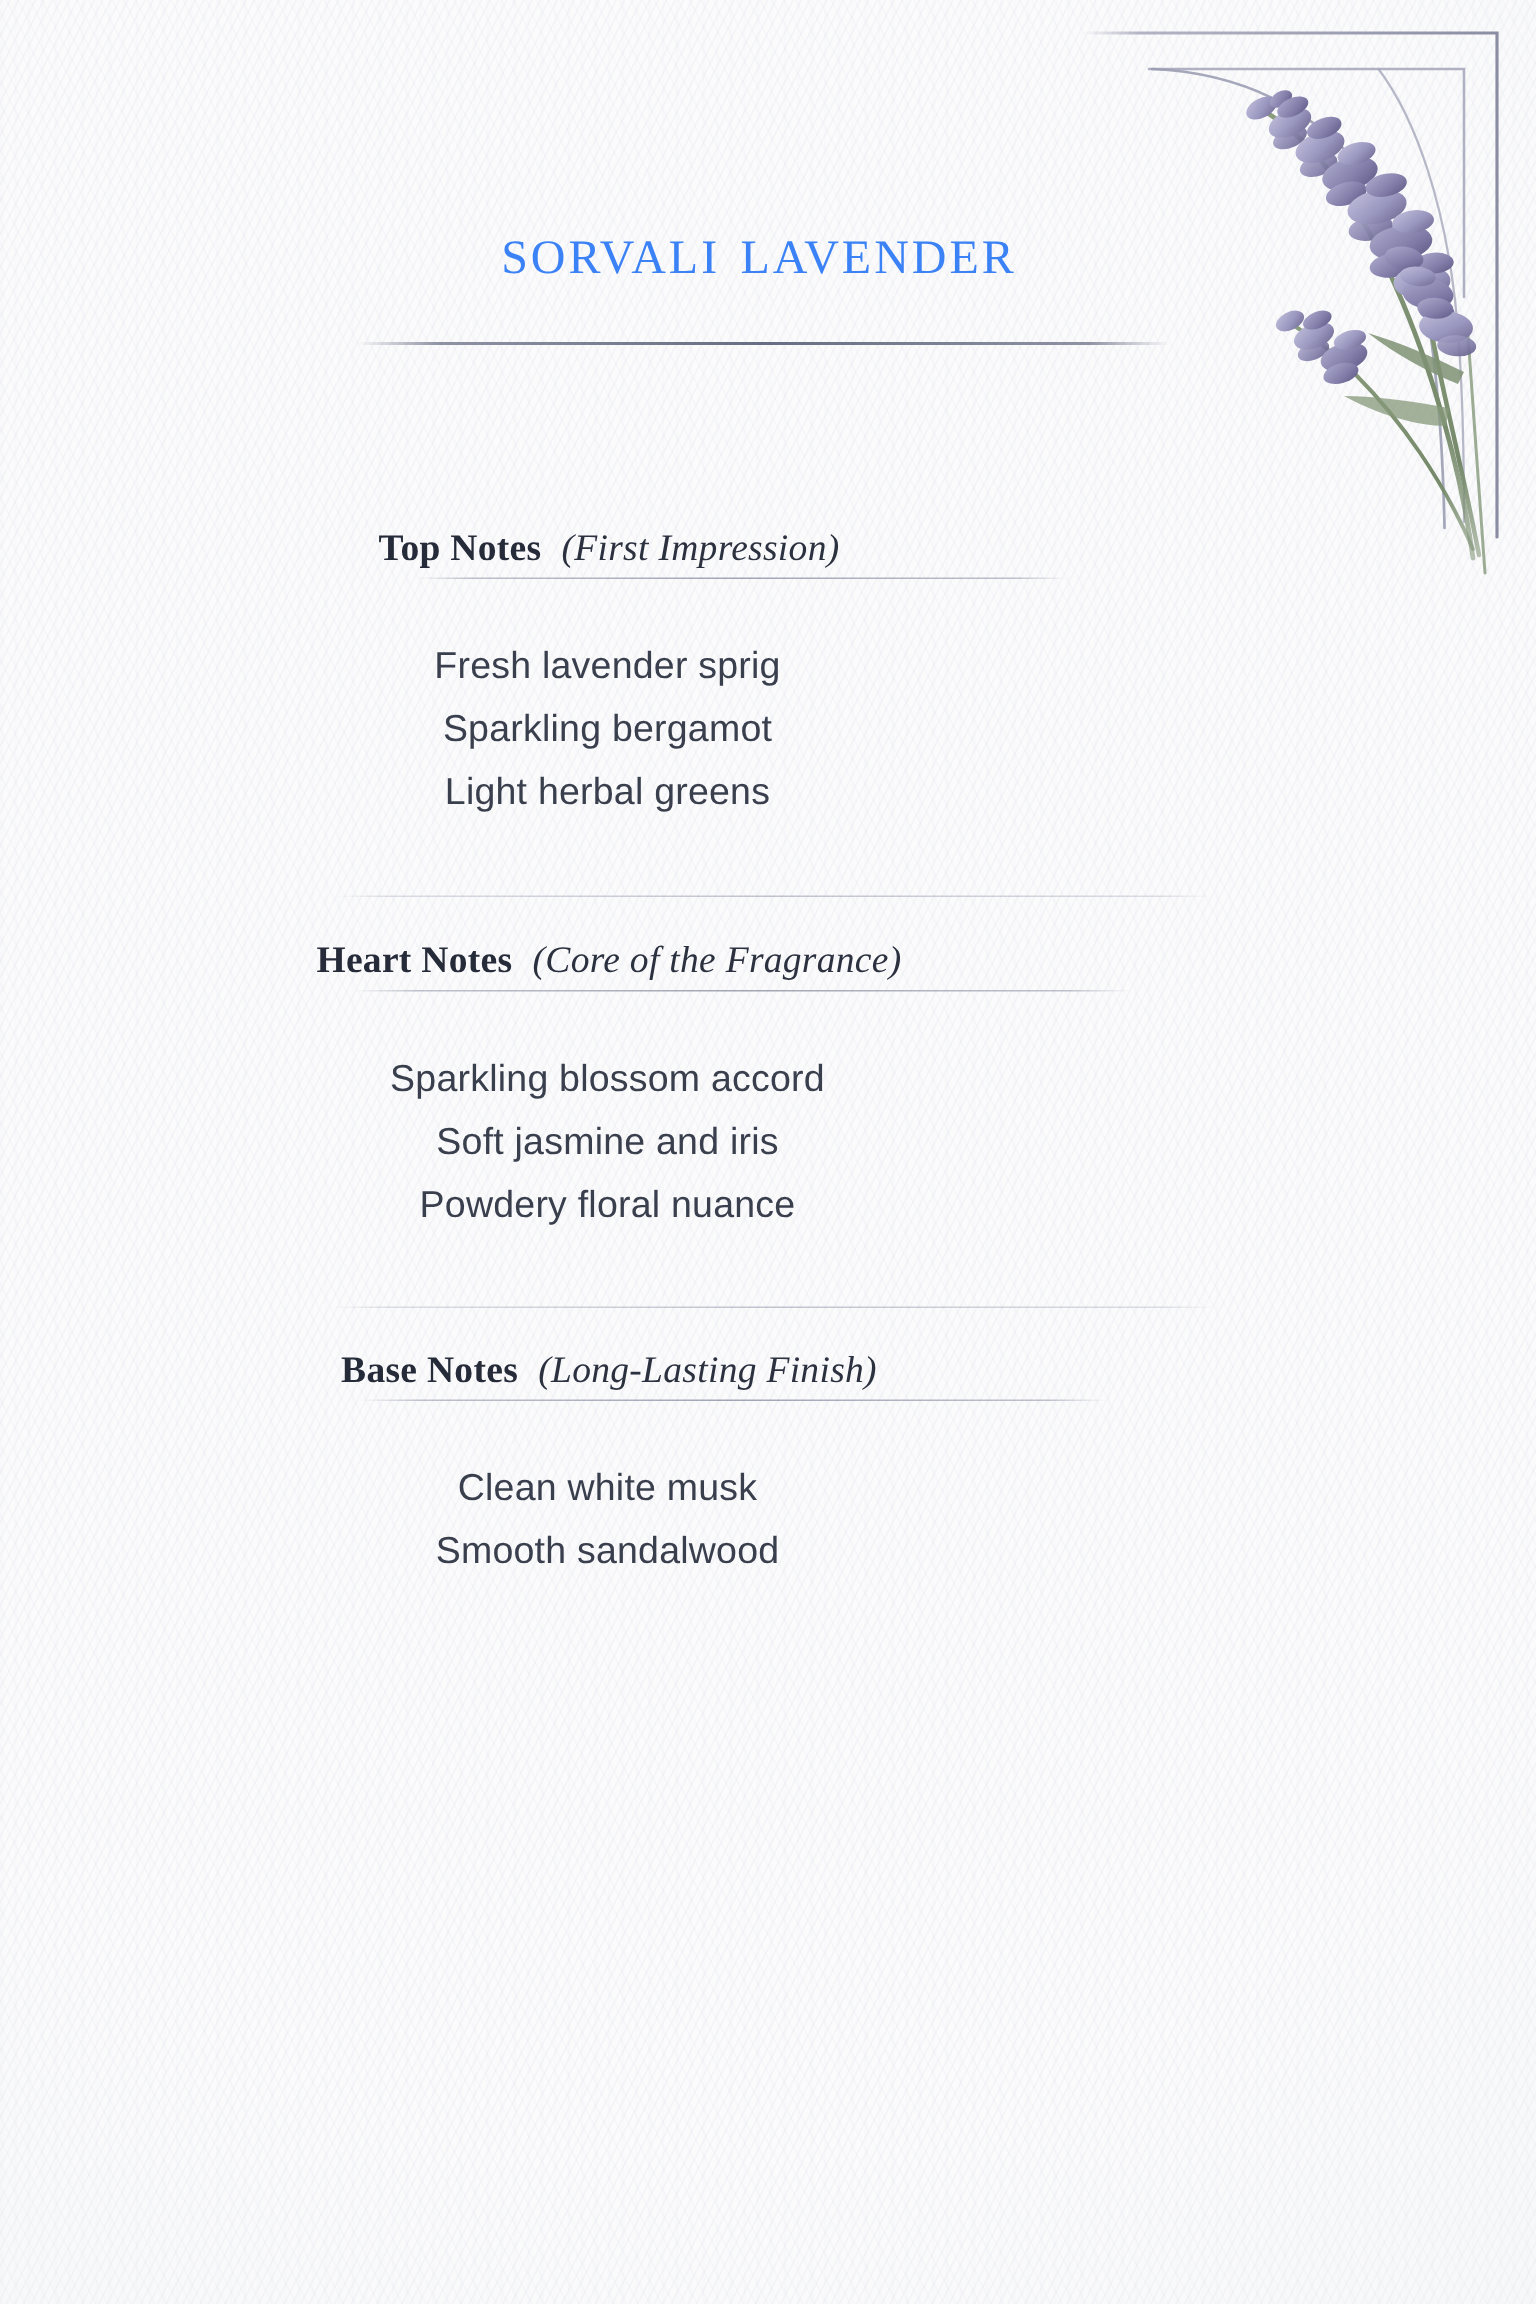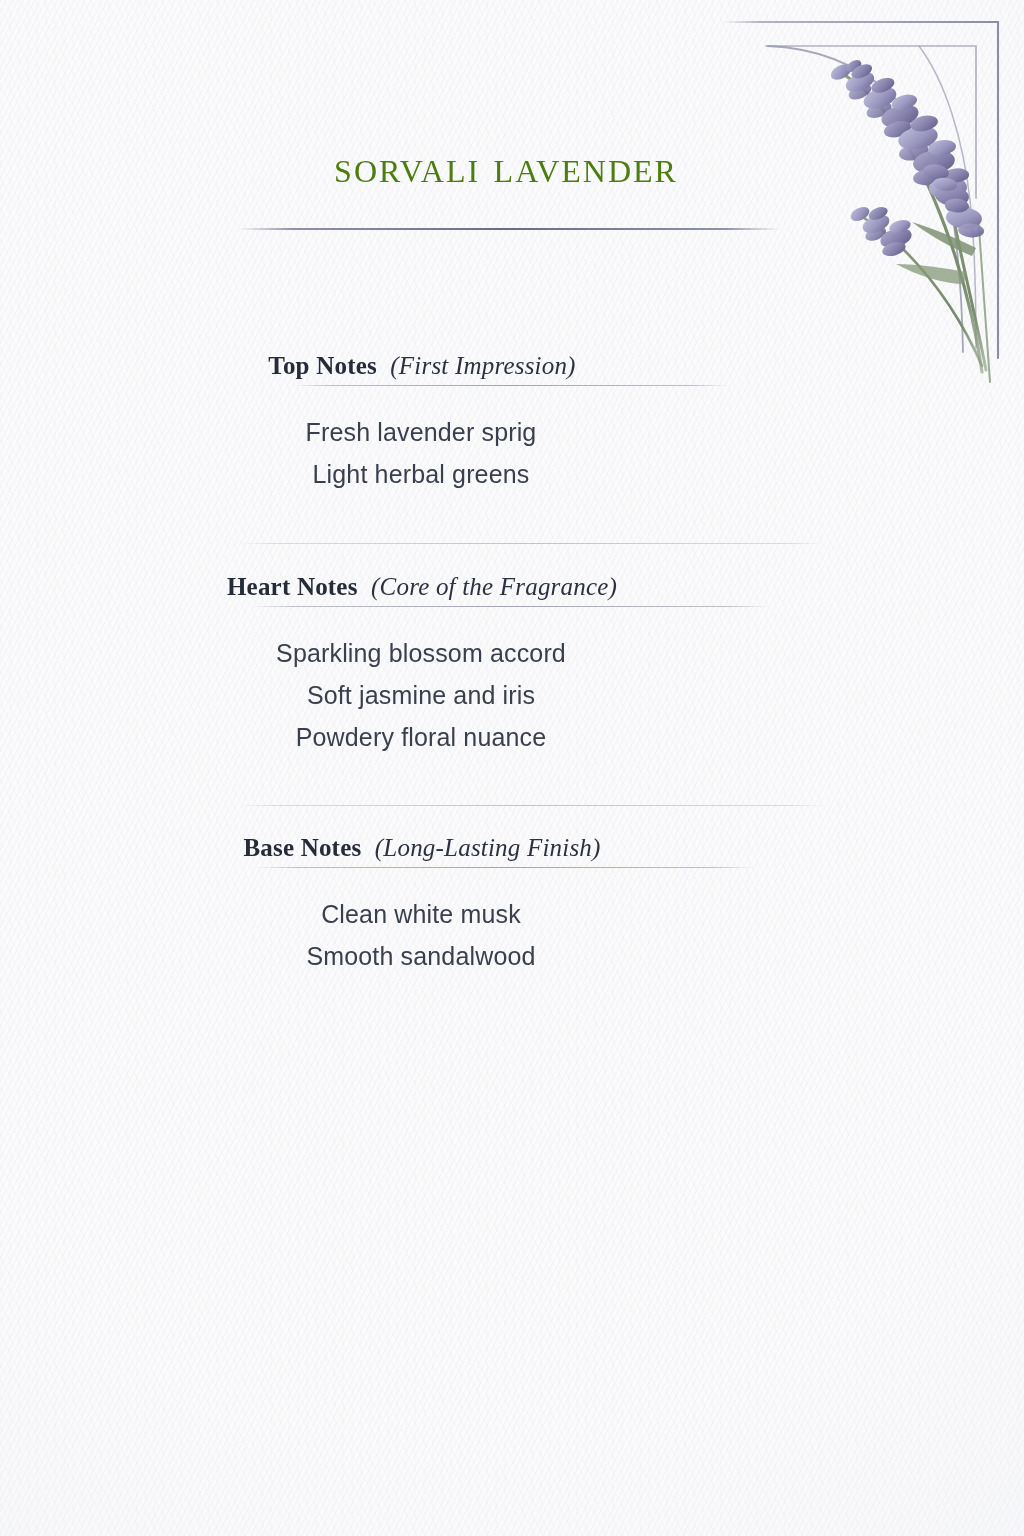--- a/index.html
+++ b/index.html
@@ -72,21 +72,21 @@
     top:142px;
     text-align:center;
     padding-right:20px;
   }
   .card-title .title-text {
     display:inline-block;
     font-family:"Liberation Serif", serif;
     font-size:46px;
     line-height:1.08;
     font-weight:400;
-    color:#4d7c0f;
+    color:#3b82f6;
     letter-spacing:2.0px;
     font-variant:small-caps;
     text-transform:lowercase;
     padding-left:8px;
   }
 
   .title-rule {
     position:absolute;
     left:238px;
     top:228px;
@@ -95,21 +95,21 @@
     background:linear-gradient(to right,
       rgba(140,145,165,0) 0%,
       rgba(116,121,142,0.80) 10%,
       rgba(96,101,124,0.95) 50%,
       rgba(116,121,142,0.80) 90%,
       rgba(140,145,165,0) 100%);
   }
 
   .sections {
     position:absolute;
-    left:16px; top:352px;
+    left:0; top:352px;
     width:832px;
   }
 
   .note-section { position:relative; }
 
   .section-head {
     text-align:center;
     padding-right:20px;
     white-space:nowrap;
   }
@@ -139,21 +139,21 @@
       rgba(128,132,152,0.72) 50%,
       rgba(142,146,164,0.55) 92%,
       rgba(150,154,170,0) 100%);
   }
   .head-rule.w-top   { width:434px; margin-right:auto; margin-left:278px; }
   .head-rule.w-heart { width:518px; margin-left:236px; }
   .head-rule.w-base  { width:498px; margin-left:240px; }
 
   .note-list {
     list-style:none;
-    margin-top:26px;
+    margin-top:38px;
     text-align:center;
     padding-right:22px;
   }
   .note-list li {
     font-family:"Liberation Sans", sans-serif;
     font-size:25px;
     font-weight:300;
     color:#3a3f4e;
     line-height:1.0;
     letter-spacing:0.15px;
@@ -304,20 +304,21 @@
   <div class="sections">
 
     <div class="note-section">
       <div class="section-head">
         <span class="head-label">Top Notes</span>
         <span class="head-sub">(First Impression)</span>
       </div>
       <div class="head-rule w-top"></div>
       <ul class="note-list">
         <li>Fresh lavender sprig</li>
+        <li>Sparkling bergamot</li>
         <li>Light herbal greens</li>
       </ul>
     </div>
 
     <div class="section-divider d1"></div>
 
     <div class="note-section">
       <div class="section-head">
         <span class="head-label">Heart Notes</span>
         <span class="head-sub">(Core of the Fragrance)</span>

